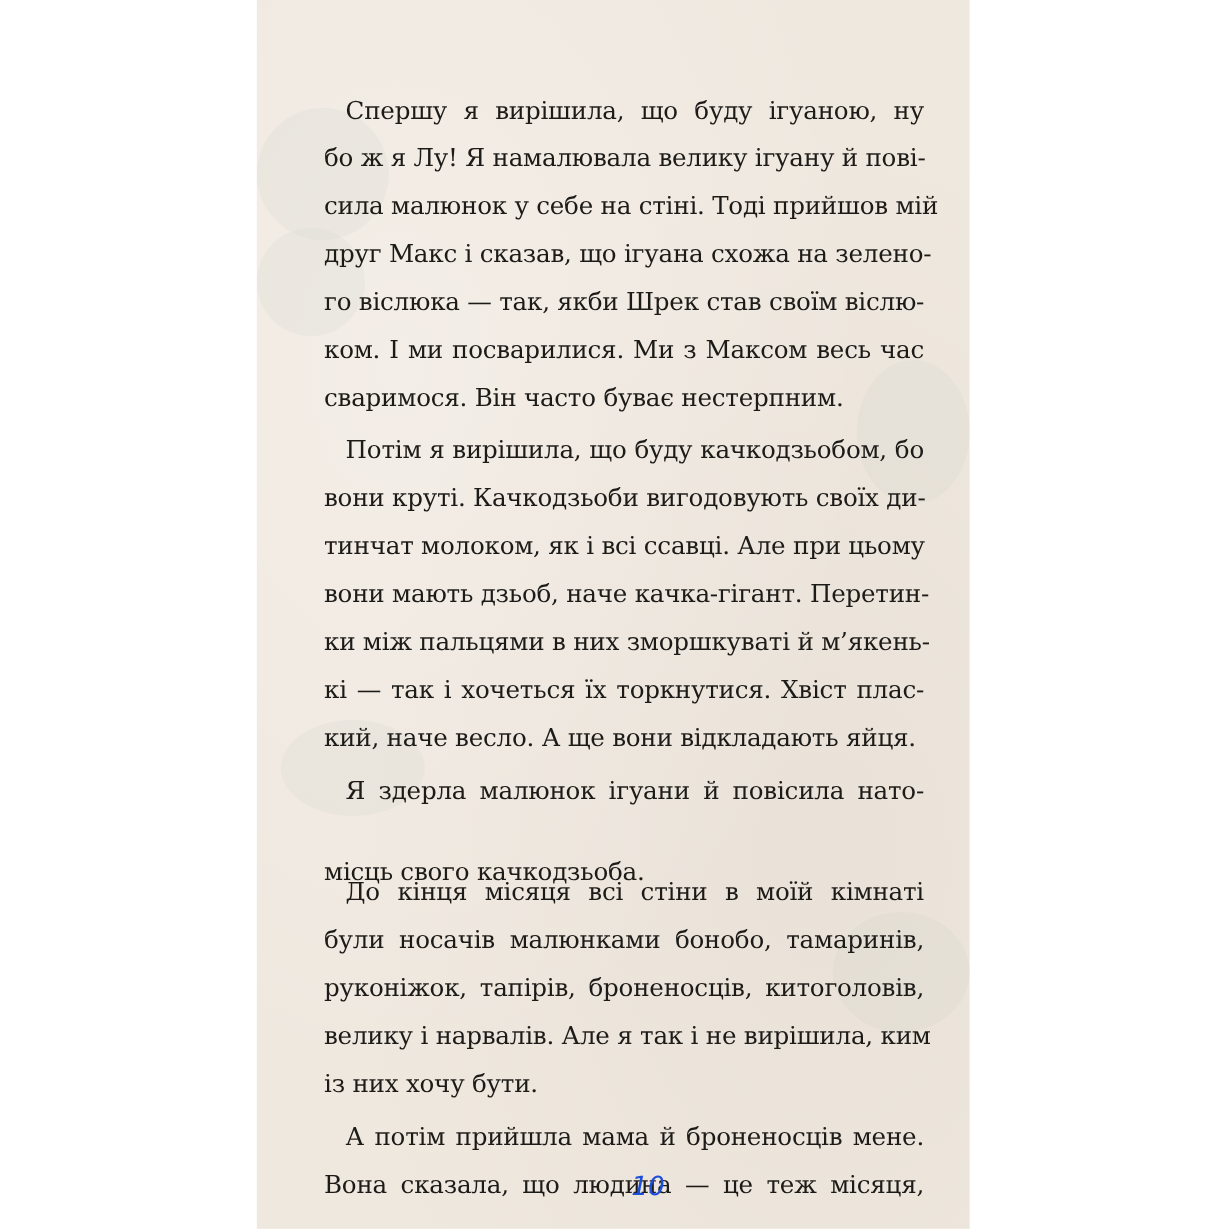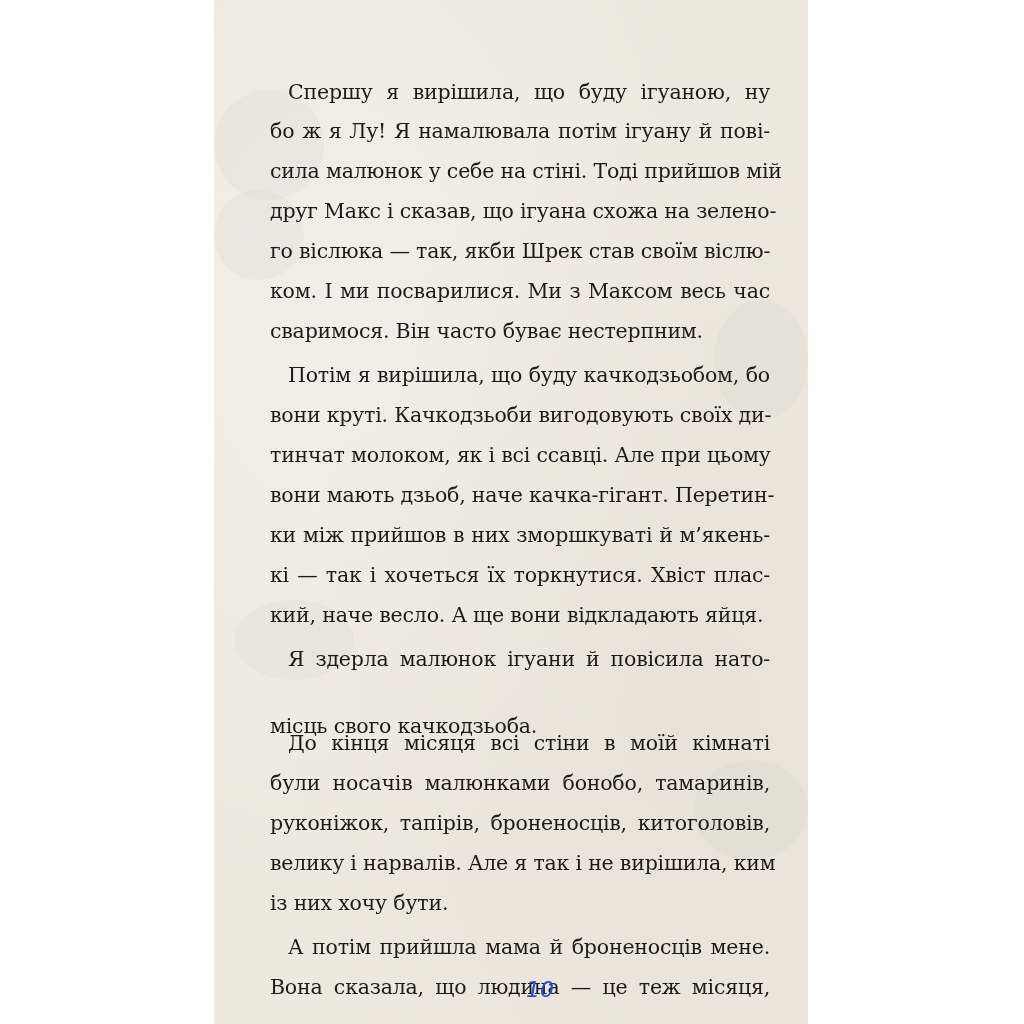--- a/index.html
+++ b/index.html
@@ -73,32 +73,32 @@
   <div class="ghost" style="left:0px;top:90px;width:110px;height:110px;"></div>
   <div class="ghost" style="left:0px;top:190px;width:90px;height:90px;"></div>
   <div class="ghost" style="left:500px;top:300px;width:94px;height:120px;"></div>
   <div class="ghost" style="left:20px;top:600px;width:120px;height:80px;"></div>
   <div class="ghost" style="left:480px;top:760px;width:114px;height:100px;"></div>
 </div>
 
 <div class="text-block">
 
   <div class="line indent" style="top:0px">Спершу я вирішила, що буду ігуаною, ну</div>
-  <div class="line" style="top:39px">бо ж я Лу! Я намалювала потім ігуану й пові-</div>
+  <div class="line" style="top:39px">бо ж я Лу! Я намалювала велику ігуану й пові-</div>
   <div class="line" style="top:79px">сила малюнок у себе на стіні. Тоді прийшов мій</div>
   <div class="line" style="top:119px">друг Макс і сказав, що ігуана схожа на зелено-</div>
   <div class="line" style="top:159px">го віслюка — так, якби Шрек став своїм віслю-</div>
   <div class="line" style="top:199px">ком. І ми посварилися. Ми з Максом весь час</div>
   <div class="line last" style="top:239px">сваримося. Він часто буває нестерпним.</div>
 
   <div class="line indent" style="top:283px">Потім я вирішила, що буду качкодзьобом, бо</div>
   <div class="line" style="top:323px">вони круті. Качкодзьоби вигодовують своїх ди-</div>
   <div class="line" style="top:363px">тинчат молоком, як і всі ссавці. Але при цьому</div>
   <div class="line" style="top:403px">вони мають дзьоб, наче качка-гігант. Перетин-</div>
-  <div class="line" style="top:443px">ки між прийшов в них зморшкуваті й м’якень-</div>
+  <div class="line" style="top:443px">ки між пальцями в них зморшкуваті й м’якень-</div>
   <div class="line" style="top:483px">кі — так і хочеться їх торкнутися. Хвіст плас-</div>
   <div class="line last" style="top:523px">кий, наче весло. А ще вони відкладають яйця.</div>
 
   <div class="line indent" style="top:567px">Я здерла малюнок ігуани й повісила нато-</div>
   <div class="line last" style="top:634px">місць свого качкодзьоба.</div>
 
   <div class="line indent" style="top:651px">До кінця місяця всі стіни в моїй кімнаті</div>
   <div class="line" style="top:691px">були носачів малюнками бонобо, тамаринів,</div>
   <div class="line" style="top:731px">руконіжок, тапірів, броненосців, китоголовів,</div>
   <div class="line" style="top:771px">велику і нарвалів. Але я так і не вирішила, ким</div>

